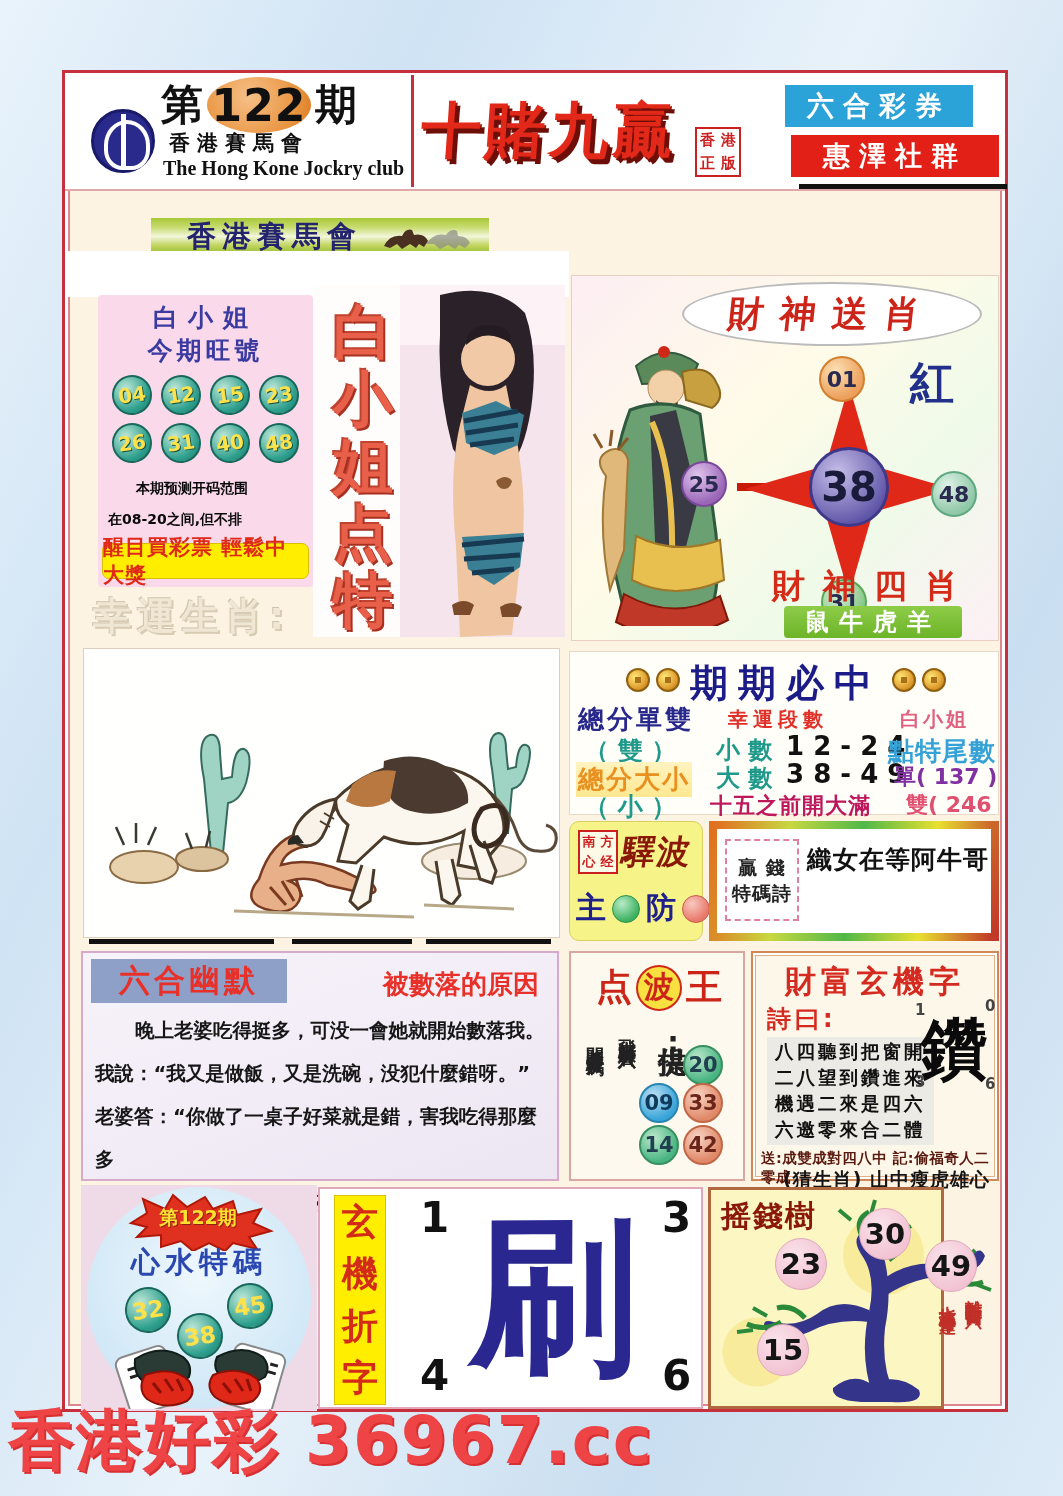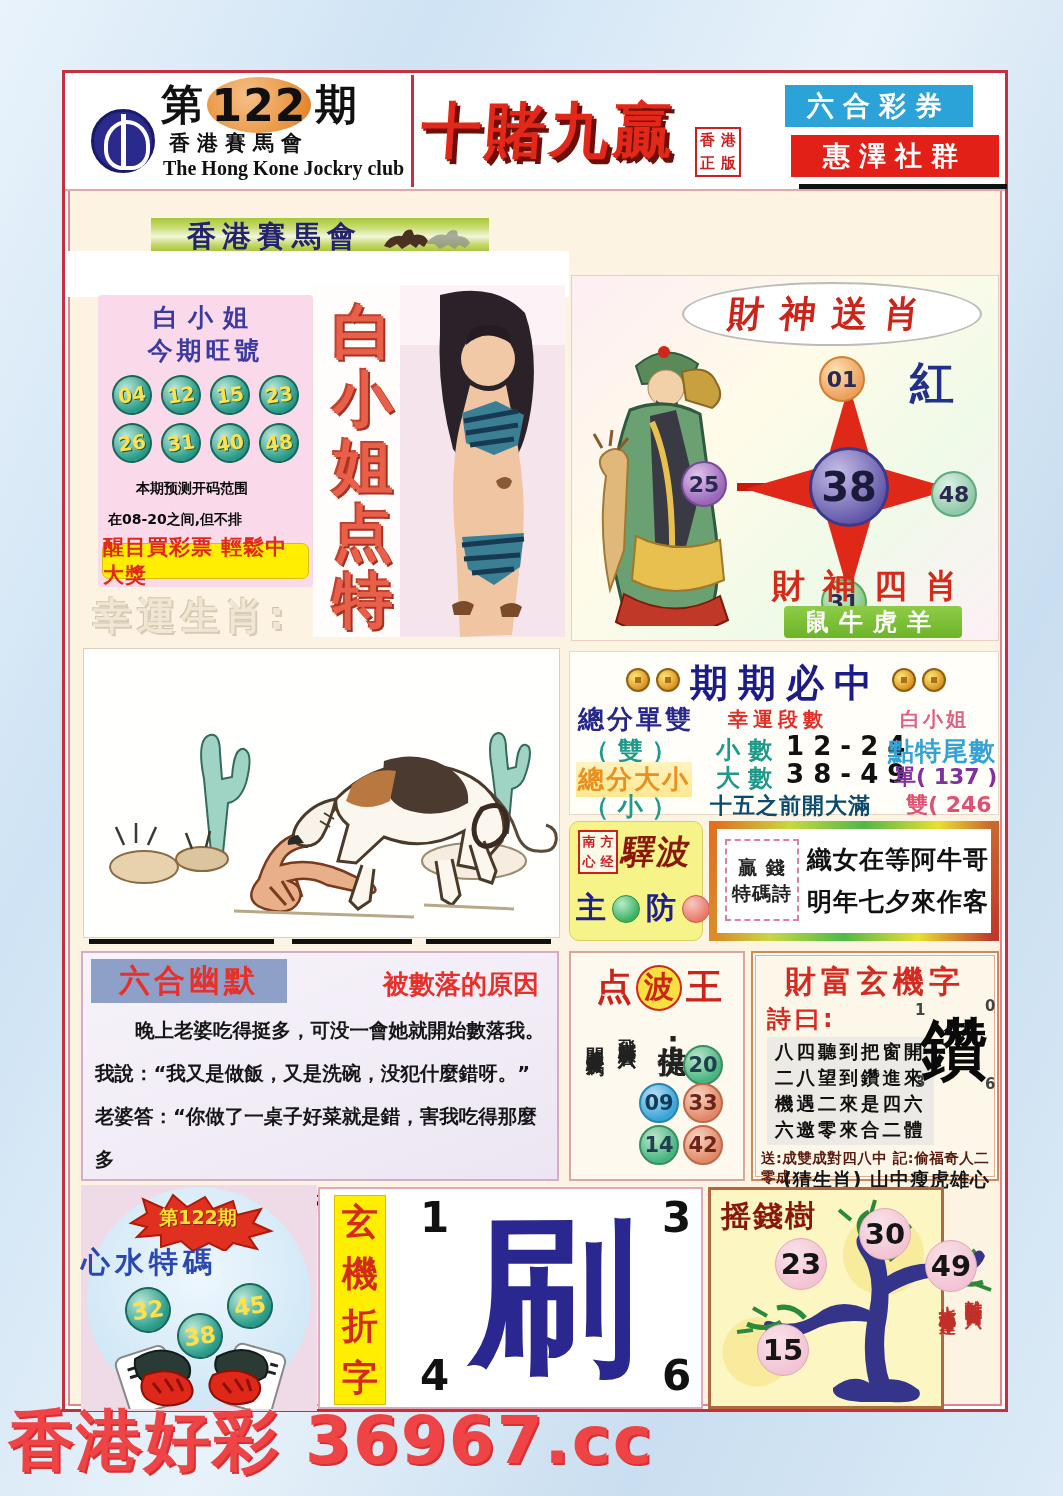--- a/index.html
+++ b/index.html
@@ -87,21 +87,21 @@
   .dogpanel { left:18px; top:575px; width:477px; height:290px; background:#fff; border:1px solid #ddd0c0; }
 
   .qiqi { left:504px; top:578px; width:430px; height:164px; background:#fffef8; border:1px solid #e8d8c8; }
   .coin { position:absolute; width:24px; height:24px; border-radius:50%;
     background:radial-gradient(circle at 35% 35%,#ffe878,#e0a030 60%,#b07010); border:2px solid #906010; }
   .coin::after { content:""; position:absolute; left:7px; top:7px; width:6px; height:6px; background:#a87018; }
   .qq-title { position:absolute; left:120px; top:6px; font-size:38px; font-weight:900; color:#1c1c88; letter-spacing:10px; }
   .qq { position:absolute; font-weight:900; }
   .q-navy { color:#28288c; } .q-teal { color:#1f9a8a; } .q-red { color:#e03028; }
   .q-orange { color:#e89020; background:linear-gradient(#fff3c0,#ffe890); padding:0 2px; }
-  .q-dred { color:#0c4a6e; } .q-pink { color:#e06080; } .q-blue { color:#34a2d6; } .q-purple { color:#8030a0; } .q-crim { color:#e05070; }
+  .q-dred { color:#be185d; } .q-pink { color:#e06080; } .q-blue { color:#34a2d6; } .q-purple { color:#8030a0; } .q-crim { color:#e05070; }
   .q-black { color:#111; }
 
   .nanfang { left:504px; top:748px; width:134px; height:120px; background:#f6f388; border-radius:10px; border:1px solid #d8d060; }
   .nf-seal { position:absolute; left:8px; top:8px; width:40px; height:44px; border:2px solid #cc2020; background:#fdfbe8; display:grid; grid-template-columns:1fr 1fr; }
   .nf-seal span { font-size:13px; font-weight:900; color:#cc2020; text-align:center; line-height:20px; }
   .nf-title { position:absolute; left:52px; top:8px; font-size:33px; font-weight:900; color:#8a1808; transform:skewX(-8deg); letter-spacing:2px; }
   .nf-row { position:absolute; left:6px; top:66px; display:flex; align-items:center; gap:6px; }
   .nf-zhu { font-size:30px; font-weight:900; color:#20208a; }
   .nf-ball { width:28px; height:28px; border-radius:50%; }
   .nf-g { background:radial-gradient(circle at 35% 30%,#b8ecc8,#3cb060 70%); border:1px solid #2a9048; }
@@ -142,21 +142,21 @@
   .xj-big { position:absolute; left:168px; top:52px; font-size:66px; font-weight:900; color:#0a0a0a; font-family:"DejaVu Serif", serif; }
   .xj-c { position:absolute; font-size:15px; font-weight:700; color:#444; }
   .xj-small1 { position:absolute; left:8px; top:196px; font-size:14.5px; font-weight:900; color:#5a1a10; letter-spacing:0.5px; }
   .xj-small2 { position:absolute; left:30px; top:214px; font-size:19px; font-weight:900; color:#151515; letter-spacing:1px; }
 
   
   .xsbg { left:16px; top:1112px; width:236px; height:226px; background:#eedbe7; }
   .oval { position:absolute; left:6px; top:2px; width:224px; height:222px; border-radius:50%;
     background:radial-gradient(circle at 50% 40%,#eef7fd,#cfe7f6 75%,#bcd9ee); }
   .burst-txt { position:absolute; left:52px; top:20px; width:130px; text-align:center; font-size:19px; font-weight:900; color:#ffe030; text-shadow:1px 1px 0 #902010; z-index:3; }
-  .xs-title { position:absolute; left:0; top:58px; width:100%; font-size:29px; font-weight:900; color:#2a48b0; letter-spacing:5px; z-index:3; }
+  .xs-title { position:absolute; left:0; top:58px; width:100%; text-align:center; font-size:29px; font-weight:900; color:#2a48b0; letter-spacing:5px; z-index:3; }
   .xs-ball { position:absolute; width:46px; height:46px; border-radius:50%;
     background:radial-gradient(circle at 35% 30%,#bfe8d8,#2e9f8d 65%,#1e7668); border:2px solid #18685c;
     color:#ffe24a; font-weight:900; font-size:23px; display:flex; align-items:center; justify-content:center; transform:rotate(-8deg); z-index:3; }
 
   .zhezi { left:253px; top:1114px; width:385px; height:222px; background:#fff; border:2px solid #e0a8b8; }
   .zz-strip { position:absolute; left:14px; top:6px; width:52px; height:210px; background:#ffee00; border:1px solid #d8c000; display:flex; flex-direction:column; align-items:center; justify-content:space-around; }
   .zz-strip div { font-size:36px; font-weight:900; color:#d42a18; }
   .zz-big { position:absolute; left:150px; top:0px; font-size:168px; font-weight:900; color:#2a2890; line-height:215px; }
   .zz-n { position:absolute; font-size:42px; font-weight:800; color:#111; }
 
@@ -358,21 +358,20 @@
     </div>
   </div>
 
   <div class="abs poembox">
     <div class="pb-label">
       <div>贏 錢</div>
       <div>特碼詩</div>
     </div>
     <div class="pb-lines">
       <div>織女在等阿牛哥</div>
-      <div>明年七夕來作客</div>
     </div>
   </div>
 
   <div class="abs blackbar"></div>
   <div class="abs humor">
     <div class="hm-titlebox">
       <span class="hm-title">六合幽默</span>
     </div>
     <div class="hm-sub">被數落的原因</div>
     <div class="hm-body">

